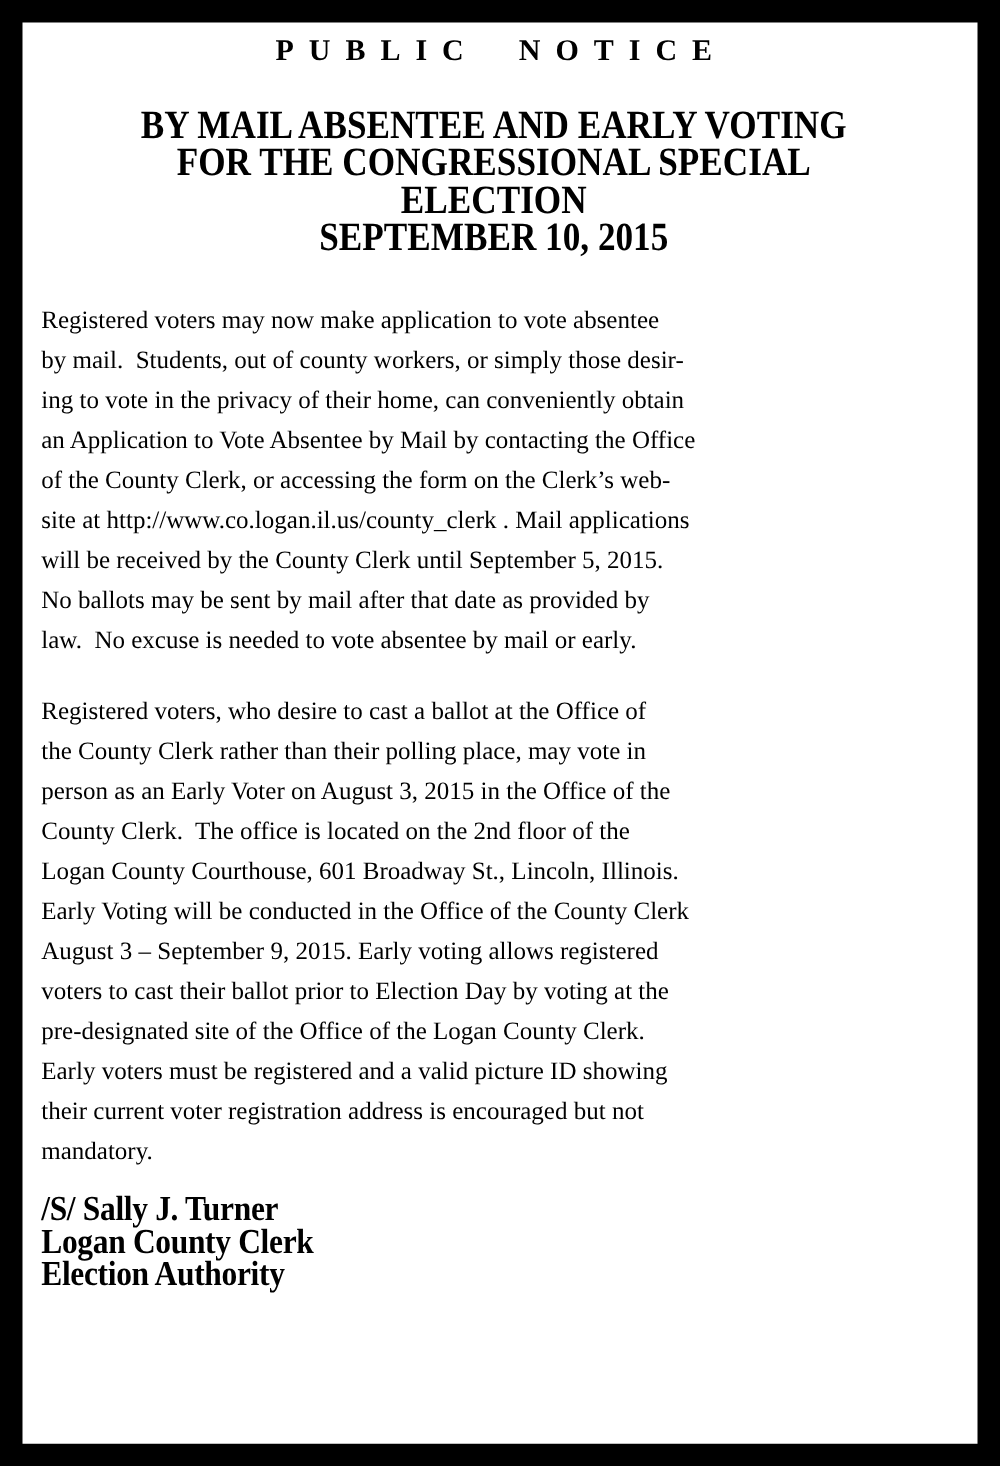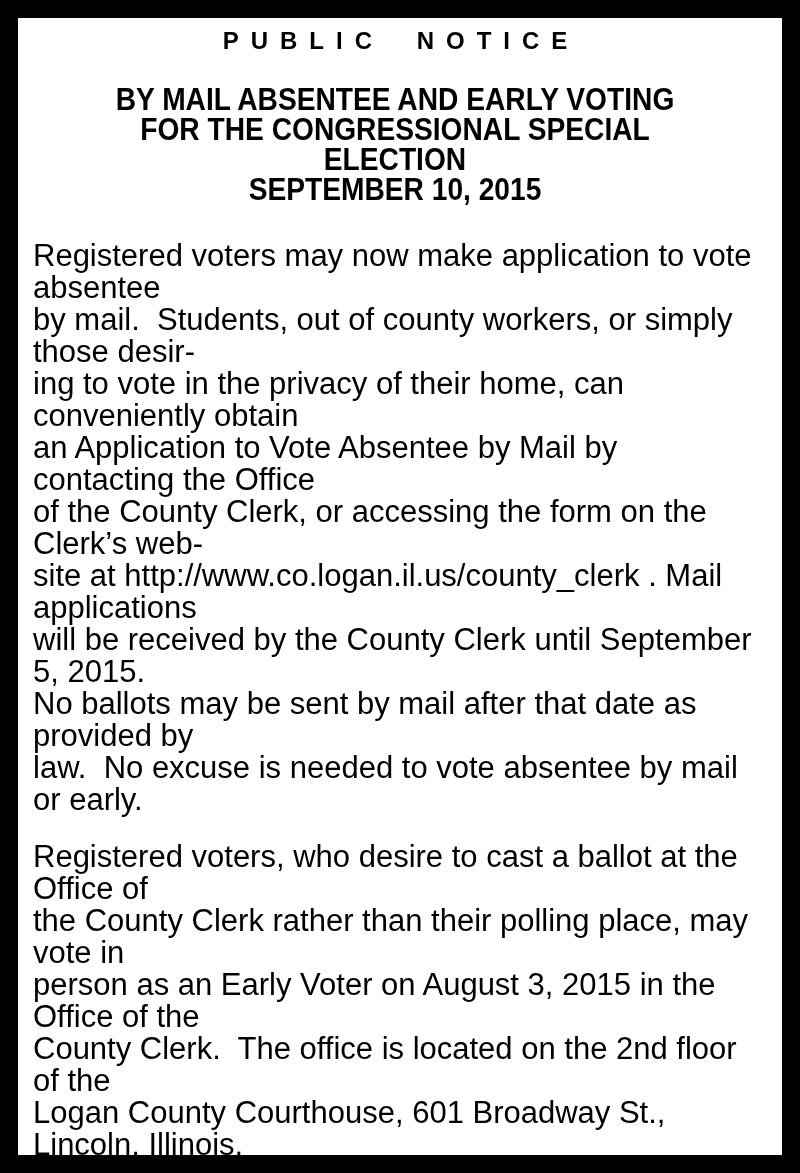--- a/index.html
+++ b/index.html
@@ -17,21 +17,21 @@
   .notice {
     position: absolute;
     left: 18px;
     top: 18px;
     width: 764px;
     height: 1137px;
     box-sizing: border-box;
     background: #ffffff;
     color: #000000;
     padding: 8px 25px 0 15px;
-    font-family: Liberation Sans, sans-serif;
+    font-family: Liberation Serif, serif;
     overflow: hidden;
   }
   .title {
     margin: 0 0 28px 0;
     font-size: 24px;
     font-weight: bold;
     line-height: 30px;
     text-align: center;
     letter-spacing: 12px;
     word-spacing: 14px;
@@ -43,21 +43,21 @@
     font-size: 32px;
     font-weight: bold;
     line-height: 30px;
     text-align: center;
     white-space: pre-wrap;
     transform: scaleX(0.88);
     transform-origin: center top;
   }
   .para {
     margin: 0 0 25px 0;
-    font-size: 31px;
+    font-size: 20px;
     line-height: 32px;
     white-space: pre-wrap;
   }
   .para:last-of-type {
     margin-bottom: 18px;
   }
   .signature {
     margin: 0;
     font-size: 28px;
     font-weight: bold;

